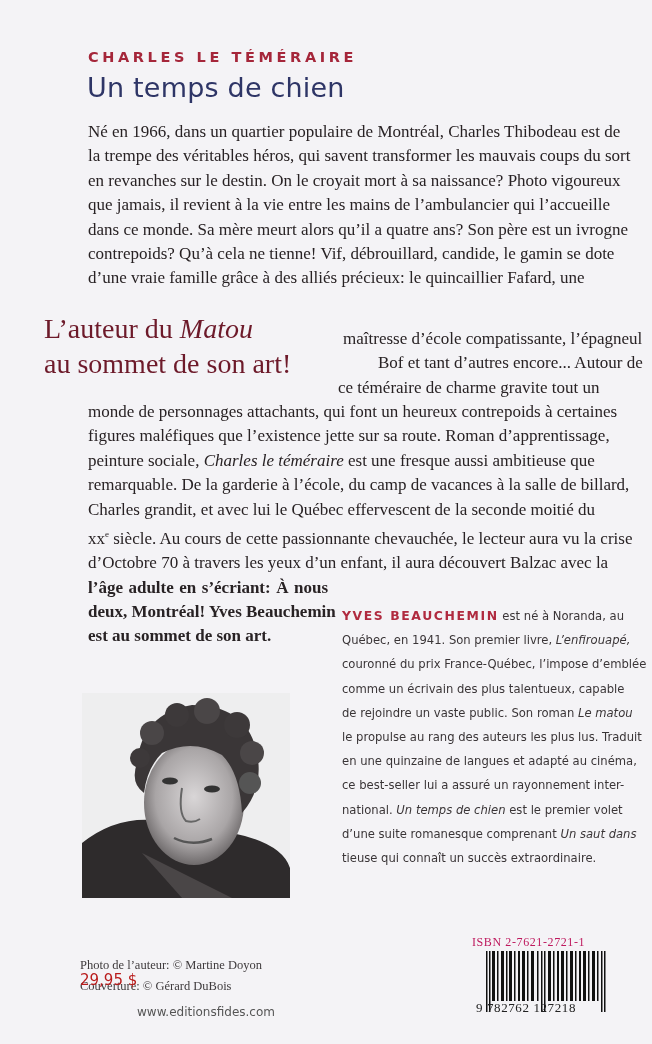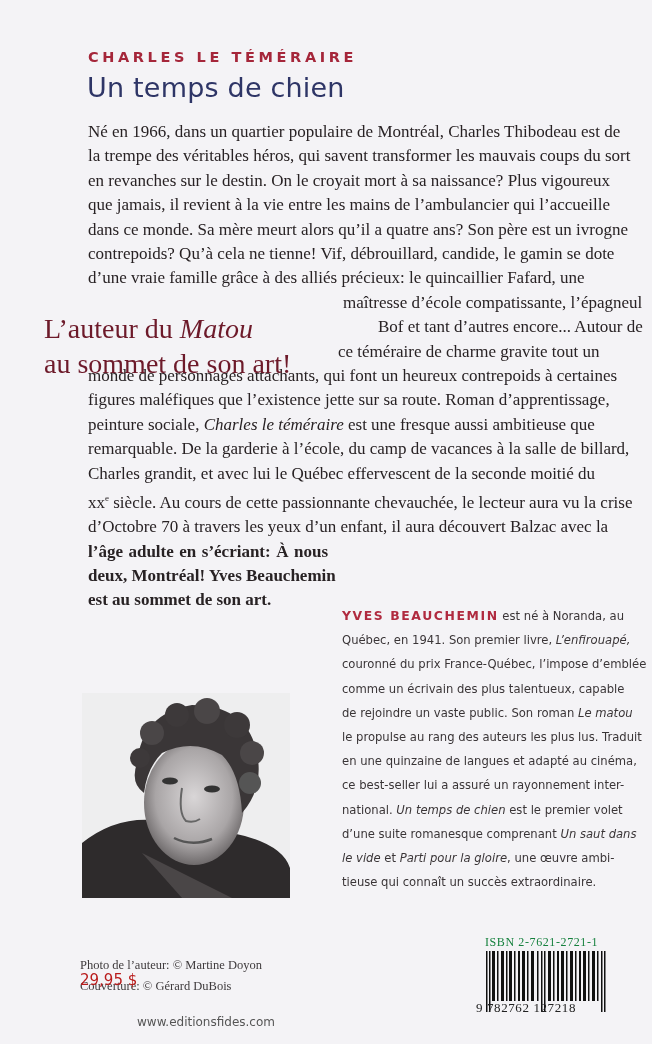--- a/index.html
+++ b/index.html
@@ -20,21 +20,21 @@
       font-family:"DejaVu Sans", sans-serif;
       font-size:27px; color:#2e3566; letter-spacing:0.2px;
     }
     .synopsis {
       position:absolute; left:88px; top:120px; width:484px;
       font-size:17px; line-height:24.4px; text-align:justify;
       color:#282224;
     }
     .line { display:block; white-space:nowrap; text-align:justify; text-align-last:justify; }
     .line.last { text-align-last:left; }
-    .indent-a { padding-left:255px; }
+    .indent-a { padding-left:255px;margin-top:36px; }
     .indent-b { padding-left:290px; }
     .indent-c { padding-left:250px; }
     .narrow { width:240px;font-weight:bold; }
     .pullquote {
       position:absolute; left:44px; top:311px;
       font-size:28px; line-height:35px; color:#6d1a2a;
     }
     .pullquote i { font-style:italic; }
     .bio {
       position:absolute; left:342px; top:604px; width:230px;
@@ -52,45 +52,45 @@
     .credits {
       position:absolute; left:80px; top:955px;
       font-size:12.5px; line-height:21px; color:#3e3a3c;
     }
     .price {
       position:absolute; left:80px; top:971px;
       font-family:"DejaVu Sans", sans-serif; font-size:15px; color:#b91c1c;
     }
     .url {
       position:absolute; left:137px; top:1005px;
-      font-family:"DejaVu Sans", sans-serif; font-size:12px; color:#555;margin-top:10px;
+      font-family:"DejaVu Sans", sans-serif; font-size:12px; color:#555;
     }
     .isbn {
-      position:absolute; left:485px; top:935px;
-      font-size:12px; letter-spacing:0.6px; color:#15803d;
+      position:absolute; left:472px; top:935px;
+      font-size:12px; letter-spacing:0.6px; color:#be185d;
     }
     .barcode {
       position:absolute; left:478px; top:951px; width:134px; height:61px;
     }
     .barcode-num {
       position:absolute; left:476px; top:1000px;
       font-family:Liberation Serif, serif; font-size:13px; letter-spacing:0.6px; color:#222;
       background:transparent;
     }
   </style>
 </head>
 <body>
 
 <div class="series">CHARLES LE TÉMÉRAIRE</div>
 <div class="title">Un temps de chien</div>
 
 <div class="synopsis">
   <span class="line">Né en 1966, dans un quartier populaire de Montréal, Charles Thibodeau est de</span>
   <span class="line">la trempe des véritables héros, qui savent transformer les mauvais coups du sort</span>
-  <span class="line">en revanches sur le destin. On le croyait mort à sa naissance? Plus vigoureux</span>
+  <span class="line">en revanches sur le destin. On le croyait mort à sa naissance? Photo vigoureux</span>
   <span class="line">que jamais, il revient à la vie entre les mains de l’ambulancier qui l’accueille</span>
   <span class="line">dans ce monde. Sa mère meurt alors qu’il a quatre ans? Son père est un ivrogne</span>
   <span class="line">contrepoids? Qu’à cela ne tienne! Vif, débrouillard, candide, le gamin se dote</span>
   <span class="line">d’une vraie famille grâce à des alliés précieux: le quincaillier Fafard, une</span>
   <span class="line indent-a">maîtresse d’école compatissante, l’épagneul</span>
   <span class="line indent-b">Bof et tant d’autres encore... Autour de</span>
   <span class="line indent-c">ce téméraire de charme gravite tout un</span>
   <span class="line">monde de personnages attachants, qui font un heureux contrepoids à certaines</span>
   <span class="line">figures maléfiques que l’existence jette sur sa route. Roman d’apprentissage,</span>
   <span class="line"><span>peinture sociale, </span><i>Charles le téméraire</i><span> est une fresque aussi ambitieuse que</span></span>
@@ -112,21 +112,20 @@
   <span class="line"><span class="bio-name">YVES BEAUCHEMIN</span><span> est né à Noranda, au</span></span>
   <span class="line"><span>Québec, en 1941. Son premier livre, </span><i>L’enfirouapé,</i></span>
   <span class="line">couronné du prix France-Québec, l’impose d’emblée</span>
   <span class="line">comme un écrivain des plus talentueux, capable</span>
   <span class="line"><span>de rejoindre un vaste public. Son roman </span><i>Le matou</i></span>
   <span class="line">le propulse au rang des auteurs les plus lus. Traduit</span>
   <span class="line">en une quinzaine de langues et adapté au cinéma,</span>
   <span class="line">ce best-seller lui a assuré un rayonnement inter-</span>
   <span class="line"><span>national. </span><i>Un temps de chien</i><span> est le premier volet</span></span>
   <span class="line"><span>d’une suite romanesque comprenant </span><i>Un saut dans</i></span>
-  <span class="line"><i>le vide</i><span> et </span><i>Parti pour la gloire</i><span>, une œuvre ambi-</span></span>
   <span class="line last">tieuse qui connaît un succès extraordinaire.</span>
 </div>
 
 <div class="photo">
   <svg width="208" height="205" viewBox="0 0 208 205">
     <defs>
       <radialGradient id="face" cx="50%" cy="45%" r="55%">
         <stop offset="0%" stop-color="#d9d6d7"></stop>
         <stop offset="70%" stop-color="#a9a5a6"></stop>
         <stop offset="100%" stop-color="#6e6a6b"></stop>

